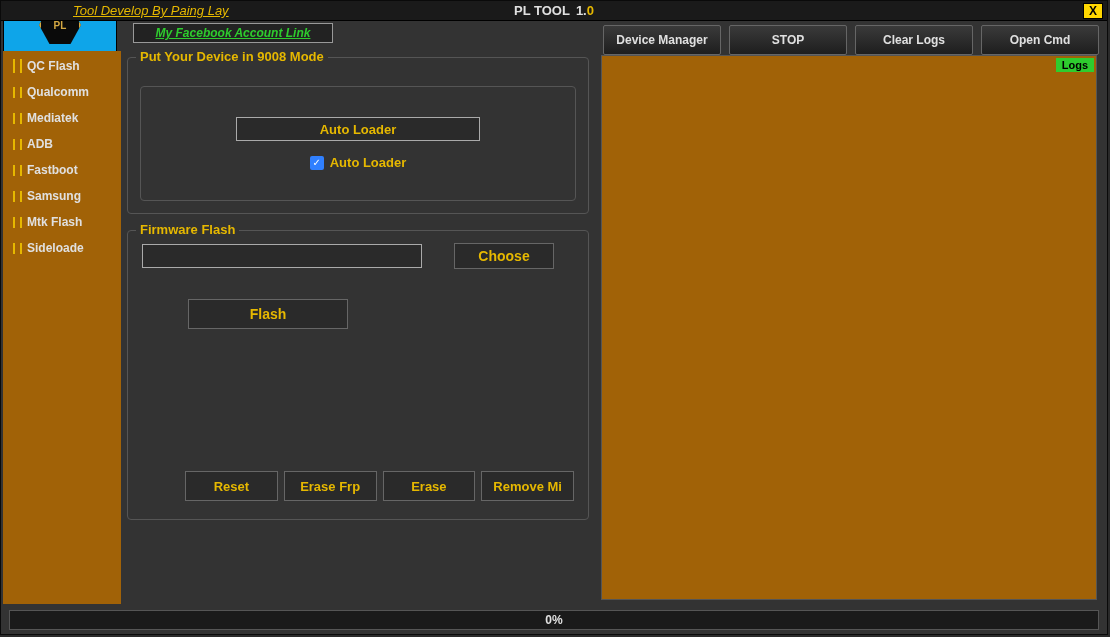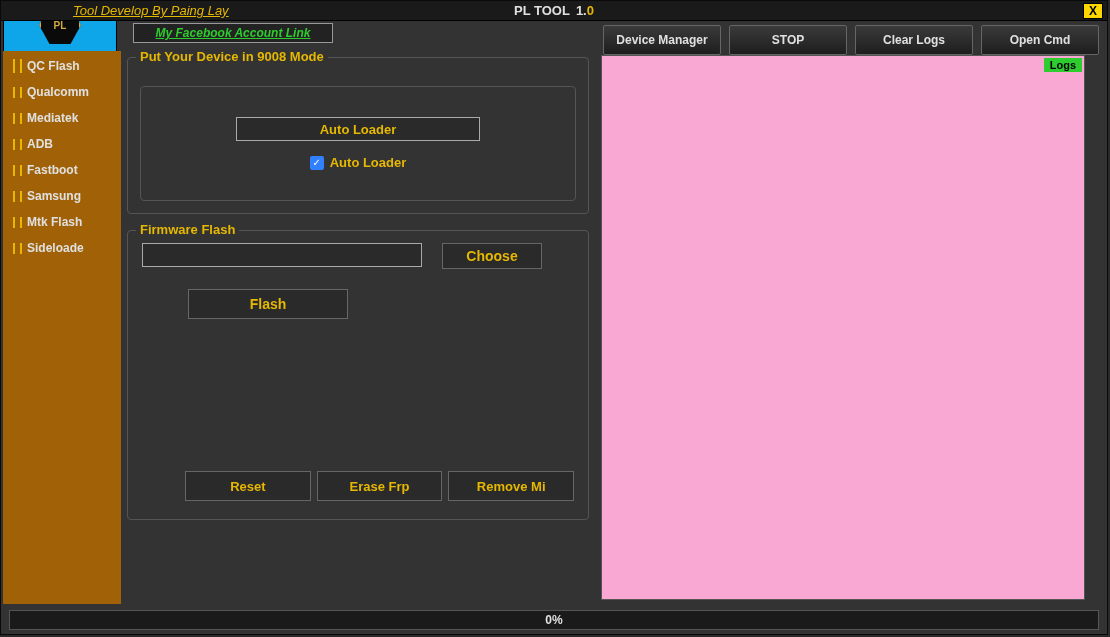--- a/index.html
+++ b/index.html
@@ -260,23 +260,23 @@
       border: 1px solid #555;
       border-radius: 4px;
       padding: 12px 14px 18px;
       position: relative;
       height: 290px;
       display: flex;
       flex-direction: column;
     }
     .choose-row {
       display: flex;
-      gap: 20px;
-      align-items: flex-start;
-      margin-bottom: 20px;
+      gap: 32px;
+      align-items: center;
+      margin-bottom: 30px;
     }
     .text-input {
       width: 280px;
       height: 24px;
       border: 1px solid #aaa;
       background: #2a2a2a;
       color: #fff;
       padding: 0 6px;
     }
     .orange-btn {
@@ -308,22 +308,22 @@
       font-weight: bold;
       font-size: 13px;
       display: flex;
       align-items: center;
       justify-content: center;
       cursor: pointer;
     }
     .log-panel {
       flex: 1;
       border: 1px solid #555;
-      background: #f9a8d4;
-      margin: 4px 20px 4px 0;
+      background: #a16207;
+      margin: 4px 8px 4px 0;
       position: relative;
     }
     .logs-badge {
       position: absolute;
       right: 2px;
       top: 2px;
       background: #2ecc2e;
       color: #000;
       font-weight: bold;
       font-size: 11px;
@@ -437,20 +437,21 @@
       <div class="firmware-fieldset">
         <div class="fieldset-legend">Firmware Flash</div>
         <div class="choose-row">
           <input class="text-input" value="" style="">
           <div class="orange-btn choose-btn">Choose</div>
         </div>
         <div class="orange-btn flash-btn">Flash</div>
         <div class="bottom-btns">
           <div class="bottom-btn">Reset</div>
           <div class="bottom-btn">Erase Frp</div>
+          <div class="bottom-btn">Erase</div>
           <div class="bottom-btn">Remove Mi</div>
         </div>
       </div>
     </div>
 
     <div class="log-panel">
       <div class="logs-badge">Logs</div>
     </div>
   </div>
 

